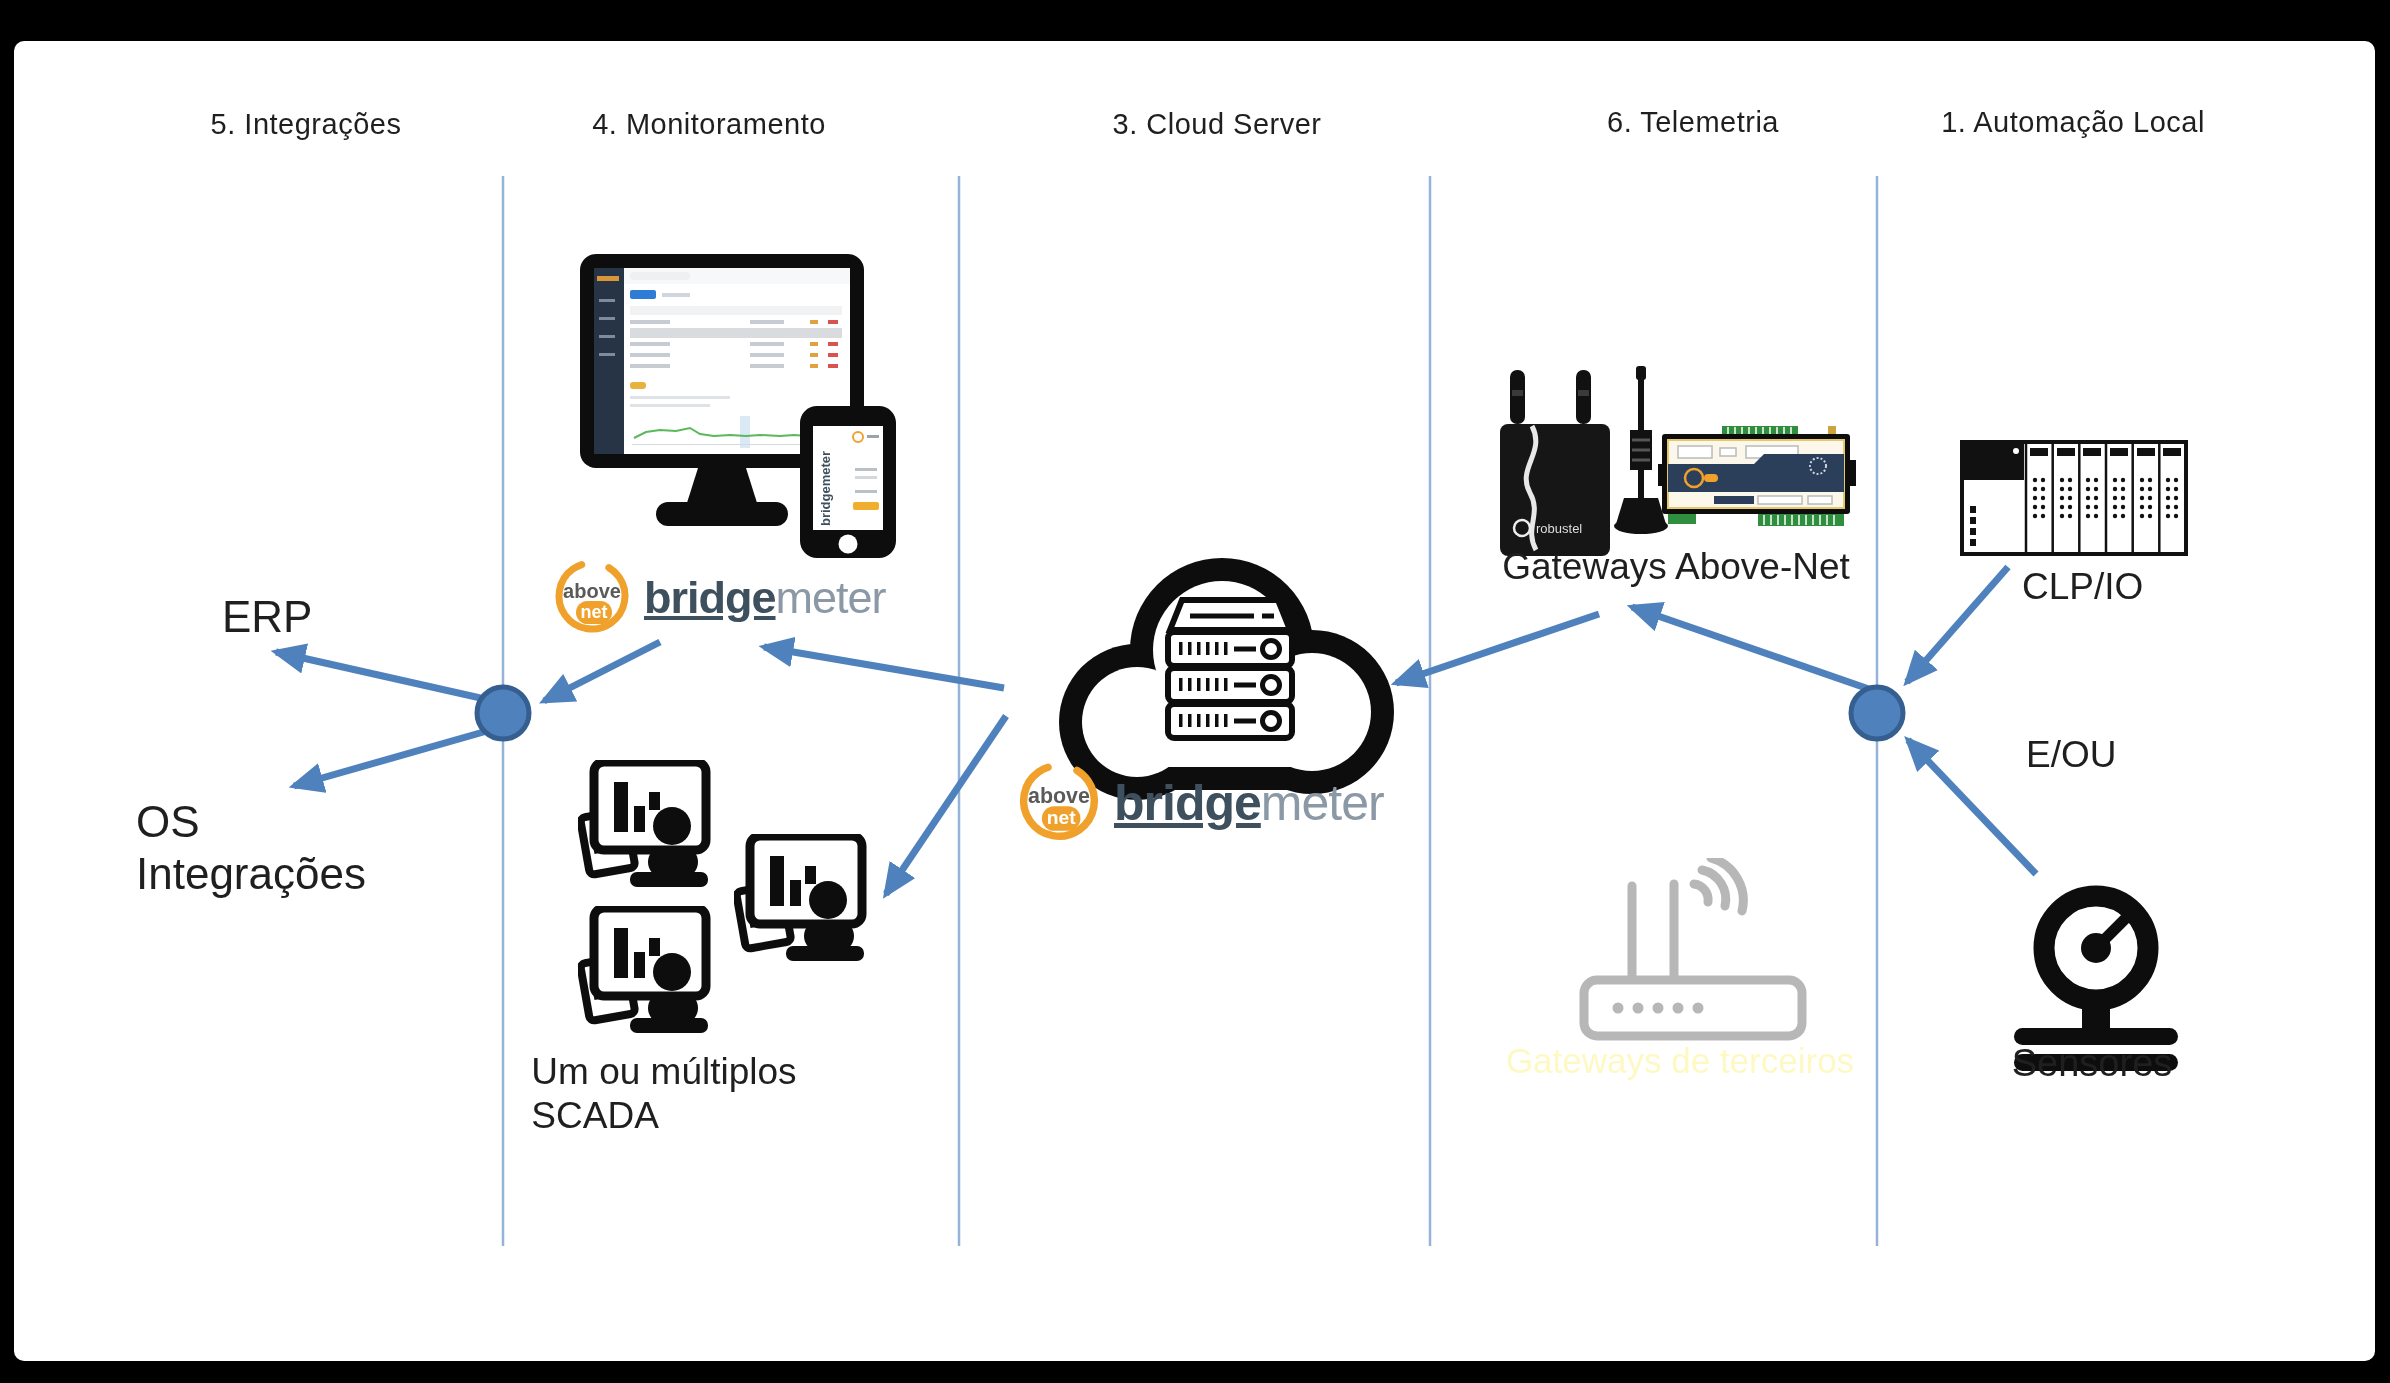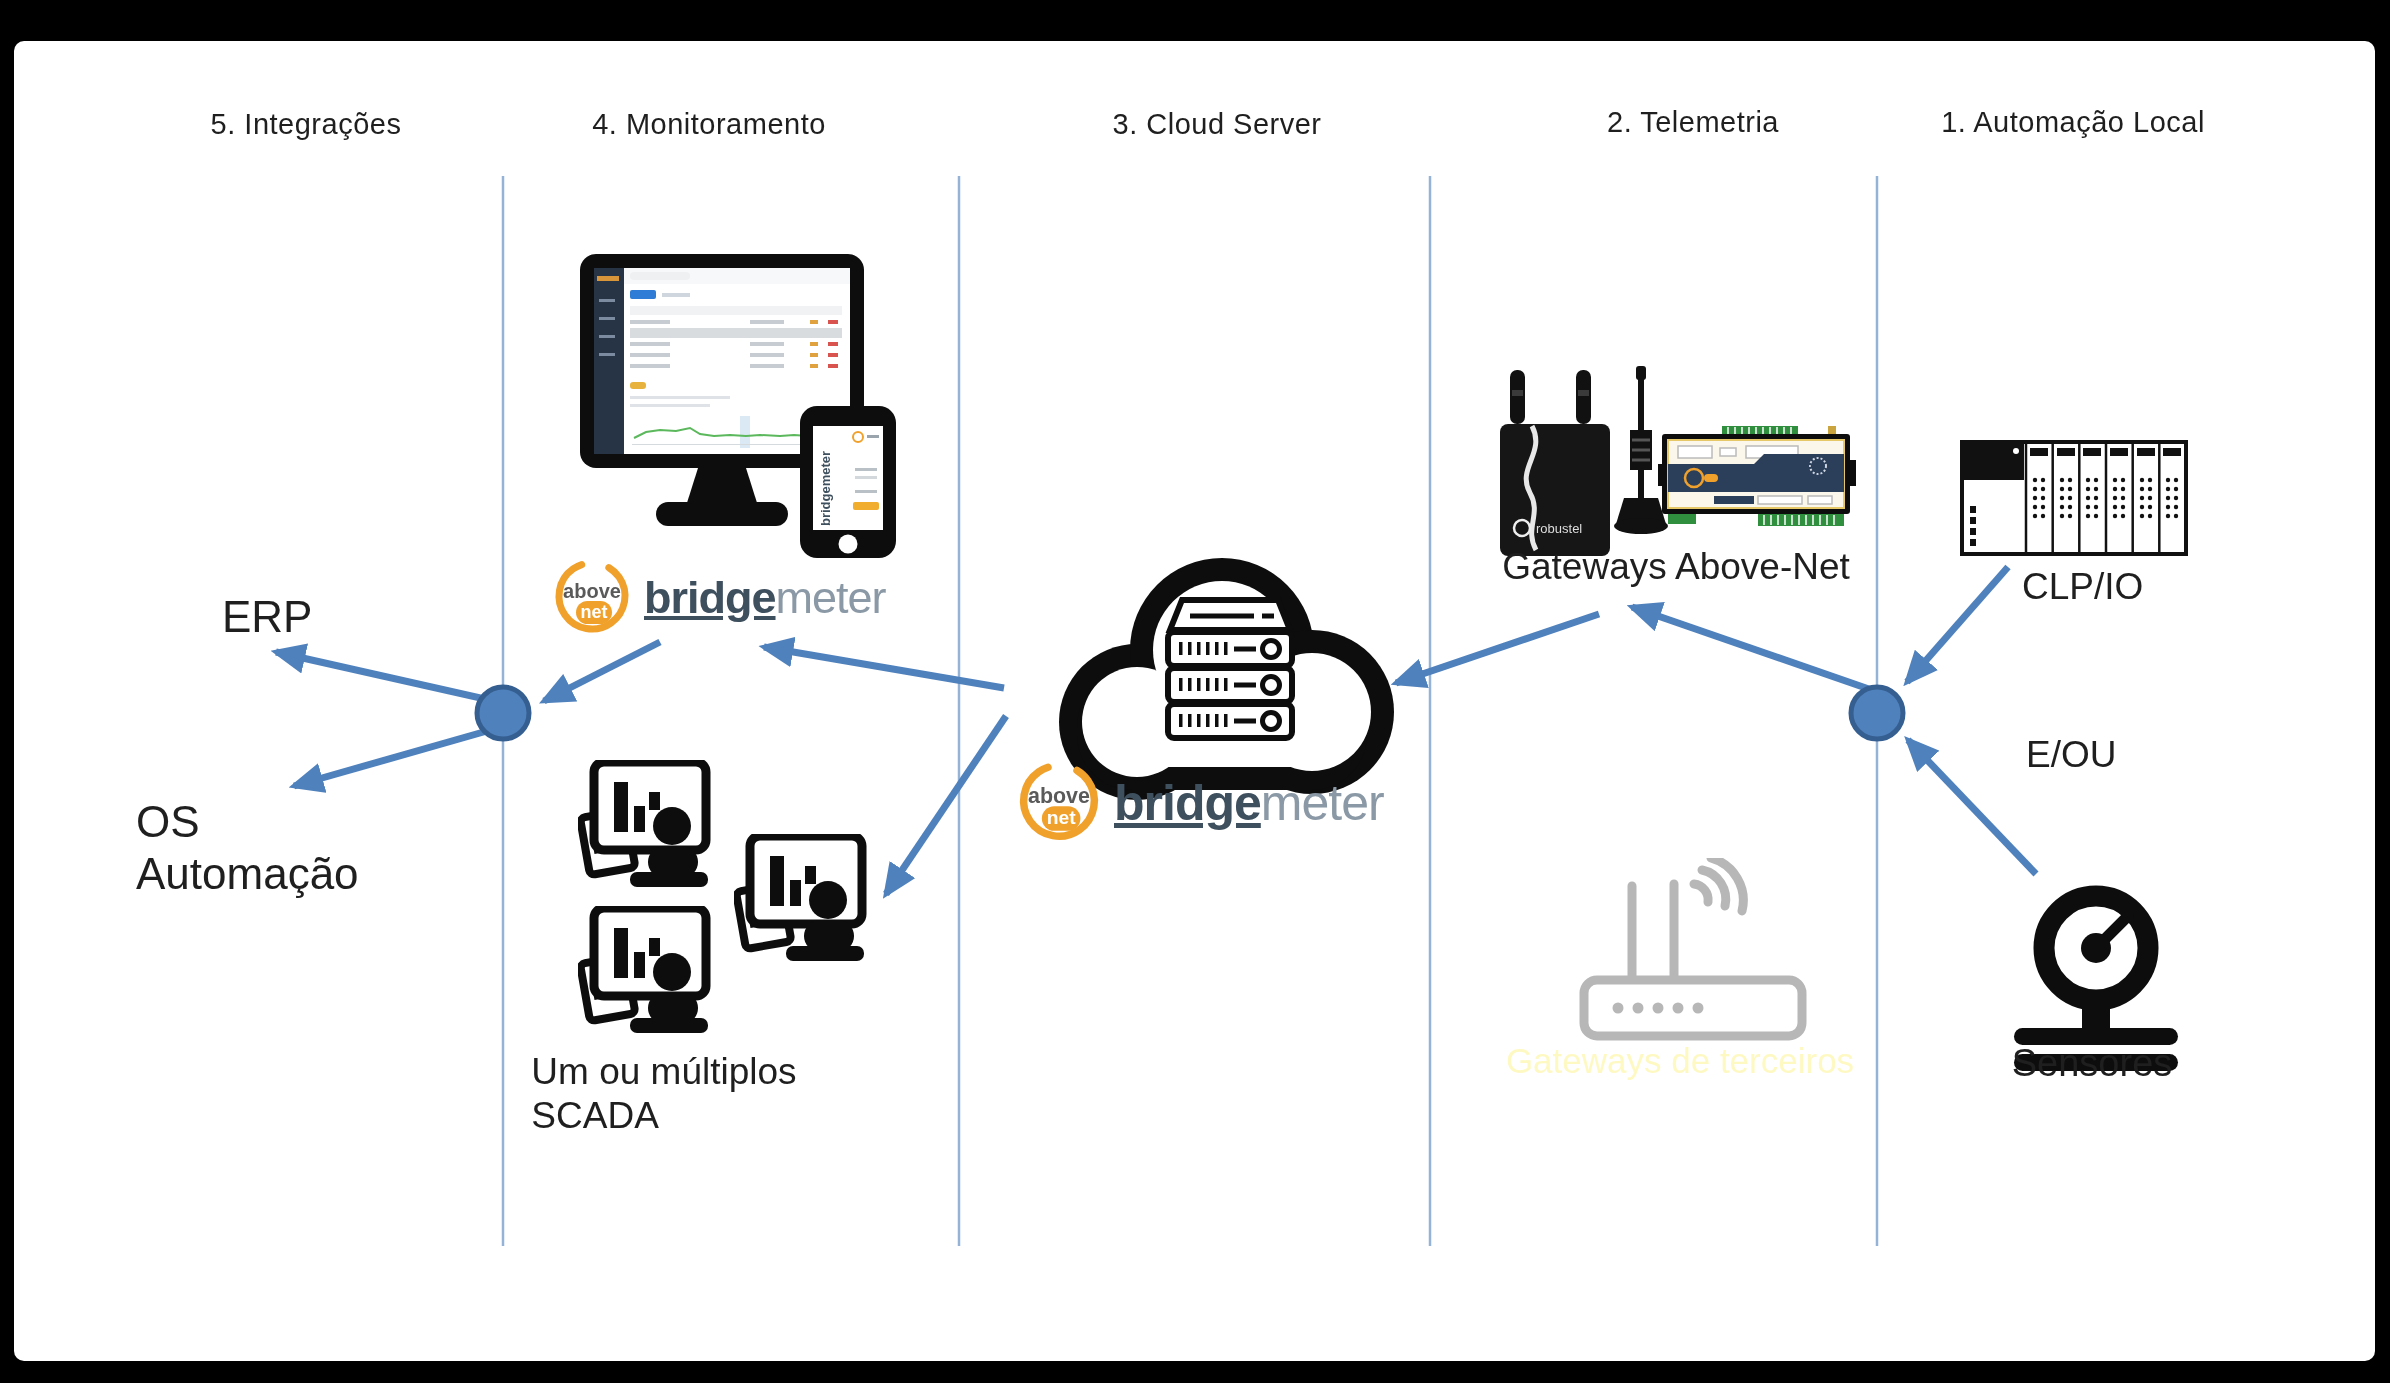--- a/index.html
+++ b/index.html
@@ -47,27 +47,27 @@
       <line x1="2008" y1="531" x2="1907" y2="646" marker-end="url(#ah)"></line>
       <line x1="2036" y1="838" x2="1908" y2="704" marker-end="url(#ah)"></line>
     </g>
     <circle cx="503" cy="677" r="26" fill="#4f81bd" stroke="#365f91" stroke-width="5"></circle>
     <circle cx="1877" cy="677" r="26" fill="#4f81bd" stroke="#365f91" stroke-width="5"></circle>
   </svg>
 
   <div class="col-header" style="left:306px;top:72px">5. Integrações</div>
   <div class="col-header" style="left:709px;top:72px">4. Monitoramento</div>
   <div class="col-header" style="left:1217px;top:72px">3. Cloud Server</div>
-  <div class="col-header" style="left:1693px;top:70px">2. Telemetria</div>
+  <div class="col-header" style="left:1693px;top:70px">6. Telemetria</div>
   <div class="col-header" style="left:2073px;top:70px">1. Automação Local</div>
 
   <div class="lbl" style="left:222px;top:556px;font-size:44px">ERP</div>
   <div class="lbl two-line" style="left:136px;top:760px;font-size:44px">
     <div>OS</div>
-    <div>Automação</div>
+    <div>Integrações</div>
   </div>
 
   <svg class="abs" style="left:580px;top:218px" width="290" height="285" viewBox="0 0 290 285">
     <rect x="0" y="0" width="284" height="214" rx="16" fill="#0d0d0d"></rect>
     <rect x="14" y="14" width="256" height="186" fill="#ffffff"></rect>
     <rect x="14" y="14" width="30" height="186" fill="#263445"></rect>
     <rect x="17" y="22" width="22" height="5" fill="#d8953a"></rect>
     <rect x="19" y="45" width="16" height="3" fill="#7c8ba0"></rect>
     <rect x="19" y="63" width="16" height="3" fill="#7c8ba0"></rect>
     <rect x="19" y="81" width="16" height="3" fill="#7c8ba0"></rect>

